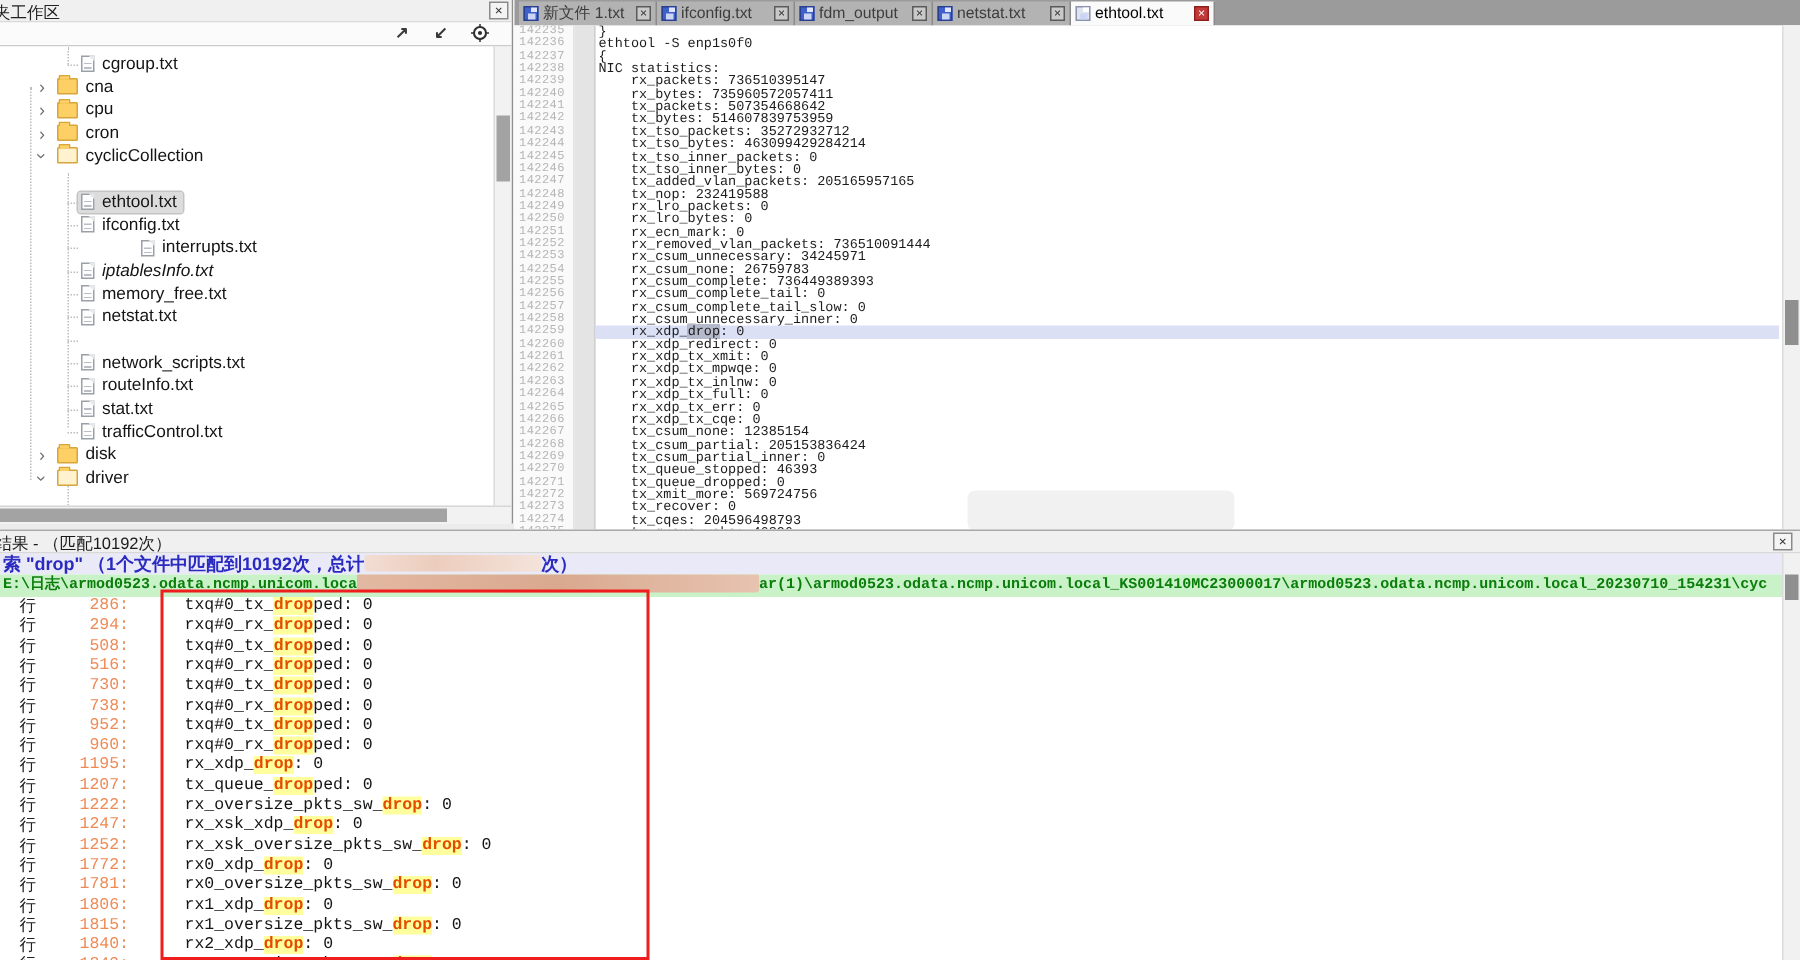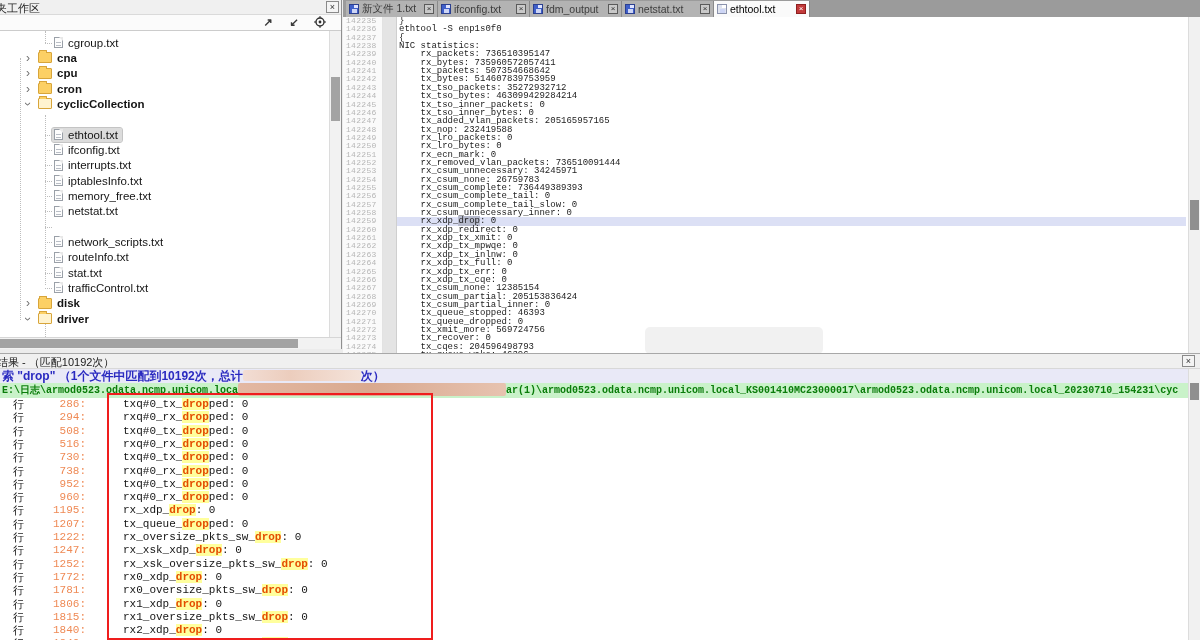--- a/index.html
+++ b/index.html
@@ -16,21 +16,21 @@
   .tool-ic svg { display:block; margin:0 auto; }
 
   .ws-tree { position:absolute; left:0; top:31px; width:329px; height:306px; overflow:hidden; background:#fff; }
   .vdot { position:absolute; width:0; border-left:1px dotted #bdbdbd; }
   .trow { position:absolute; left:0; width:100%; height:15.33px; display:flex; align-items:center; font-size:11.5px; white-space:nowrap; }
   .trow.d2::before { content:""; position:absolute; left:45px; top:50%; width:7px; border-top:1px dotted #bdbdbd; }
   .chev { position:absolute; left:23px; width:10px; text-align:center; font-size:12px; color:#707070; line-height:10px; }
   .chev.open { transform:rotate(90deg); }
   .itembox { display:flex; align-items:center; gap:5px; padding:1px 4px 1px 2px; border-radius:2px; }
   .itembox.sel { background:#dcdcdc; outline:1px solid #c4c4c4; }
-  .d1 .itembox { margin-left:36px;font-weight:bold; }
+  .d1 .itembox { margin-left:36px; }
   .d2 .itembox { margin-left:52px; }
   .fold { width:14px; height:11px; background:#fcd065; border:1px solid #d8a53a; border-radius:1px; position:relative; flex:none; }
   .fold::before { content:""; position:absolute; left:0; top:-3px; width:6px; height:2px; background:#fcd065; border:1px solid #d8a53a; border-bottom:none; border-radius:1px 1px 0 0; }
   .fold.open { background:#fff3cf; }
   .ficon { width:9px; height:11px; background:#fdfdfd; border:1px solid #9aa0a8; position:relative; flex:none; }
   .ficon::before { content:""; position:absolute; right:-1px; top:-1px; border:2.5px solid; border-color:#e8e8e8 #e8e8e8 transparent transparent; }
   .ficon::after { content:""; position:absolute; left:1px; right:1px; top:4px; height:5px; background:repeating-linear-gradient(#b9bec6 0 1px, transparent 1px 3px); }
   .tlabel { color:#141414; }
 
   .ws-vscroll { position:absolute; left:329px; top:31px; width:12px; height:306px; background:#f2f2f2; border-left:1px solid #dcdcdc; }
@@ -150,27 +150,27 @@
           <span class="ficon"></span>
           <span class="tlabel">ethtool.txt</span>
         </span>
       </div>
       <div class="trow d2" style="top: 111.31px;">
         <span class="itembox">
           <span class="ficon"></span>
           <span class="tlabel">ifconfig.txt</span>
         </span>
       </div>
-      <div class="trow d2" style="top: 126.64px;">
+      <div class="trow d2" style="top: 126.64px; padding-left: 40px;">
         <span class="itembox">
           <span class="ficon"></span>
           <span class="tlabel">interrupts.txt</span>
         </span>
       </div>
-      <div class="trow d2" style="top: 141.97px;">
+      <div class="trow d2" style="top: 141.97px; font-style: italic;">
         <span class="itembox">
           <span class="ficon"></span>
           <span class="tlabel">iptablesInfo.txt</span>
         </span>
       </div>
       <div class="trow d2" style="top: 157.3px;">
         <span class="itembox">
           <span class="ficon"></span>
           <span class="tlabel">memory_free.txt</span>
         </span>

